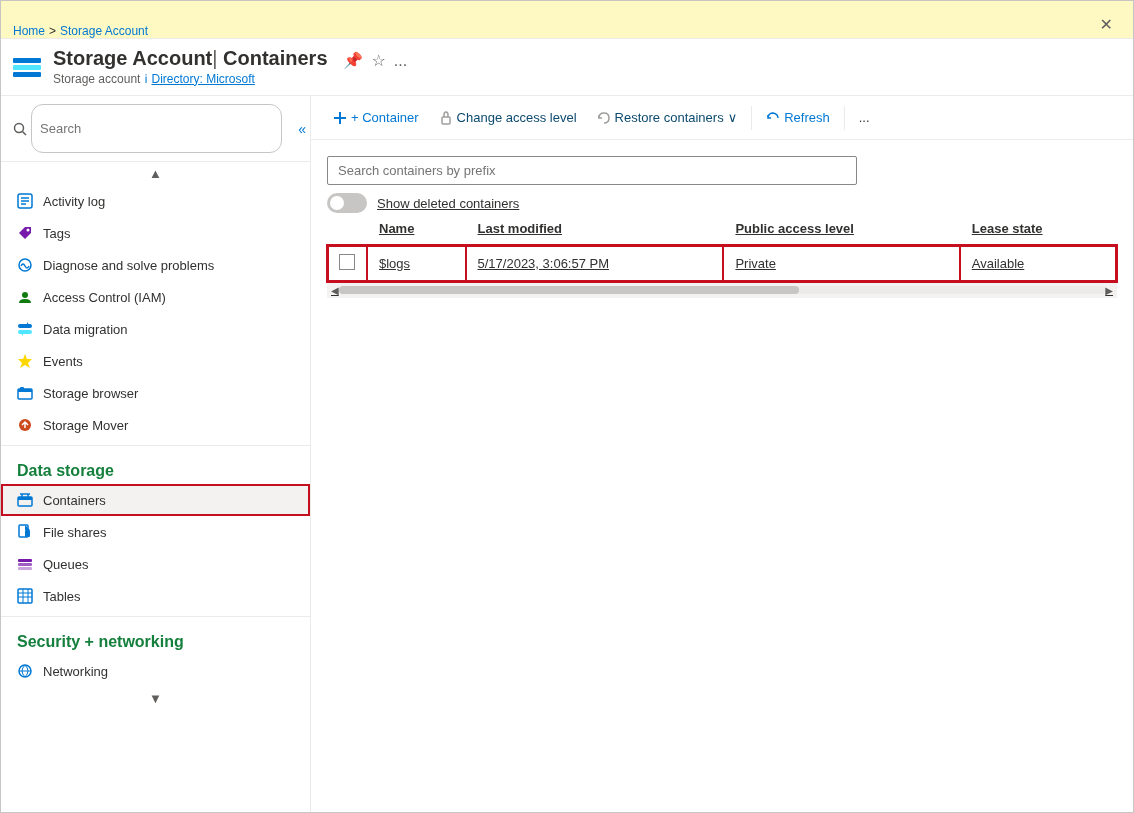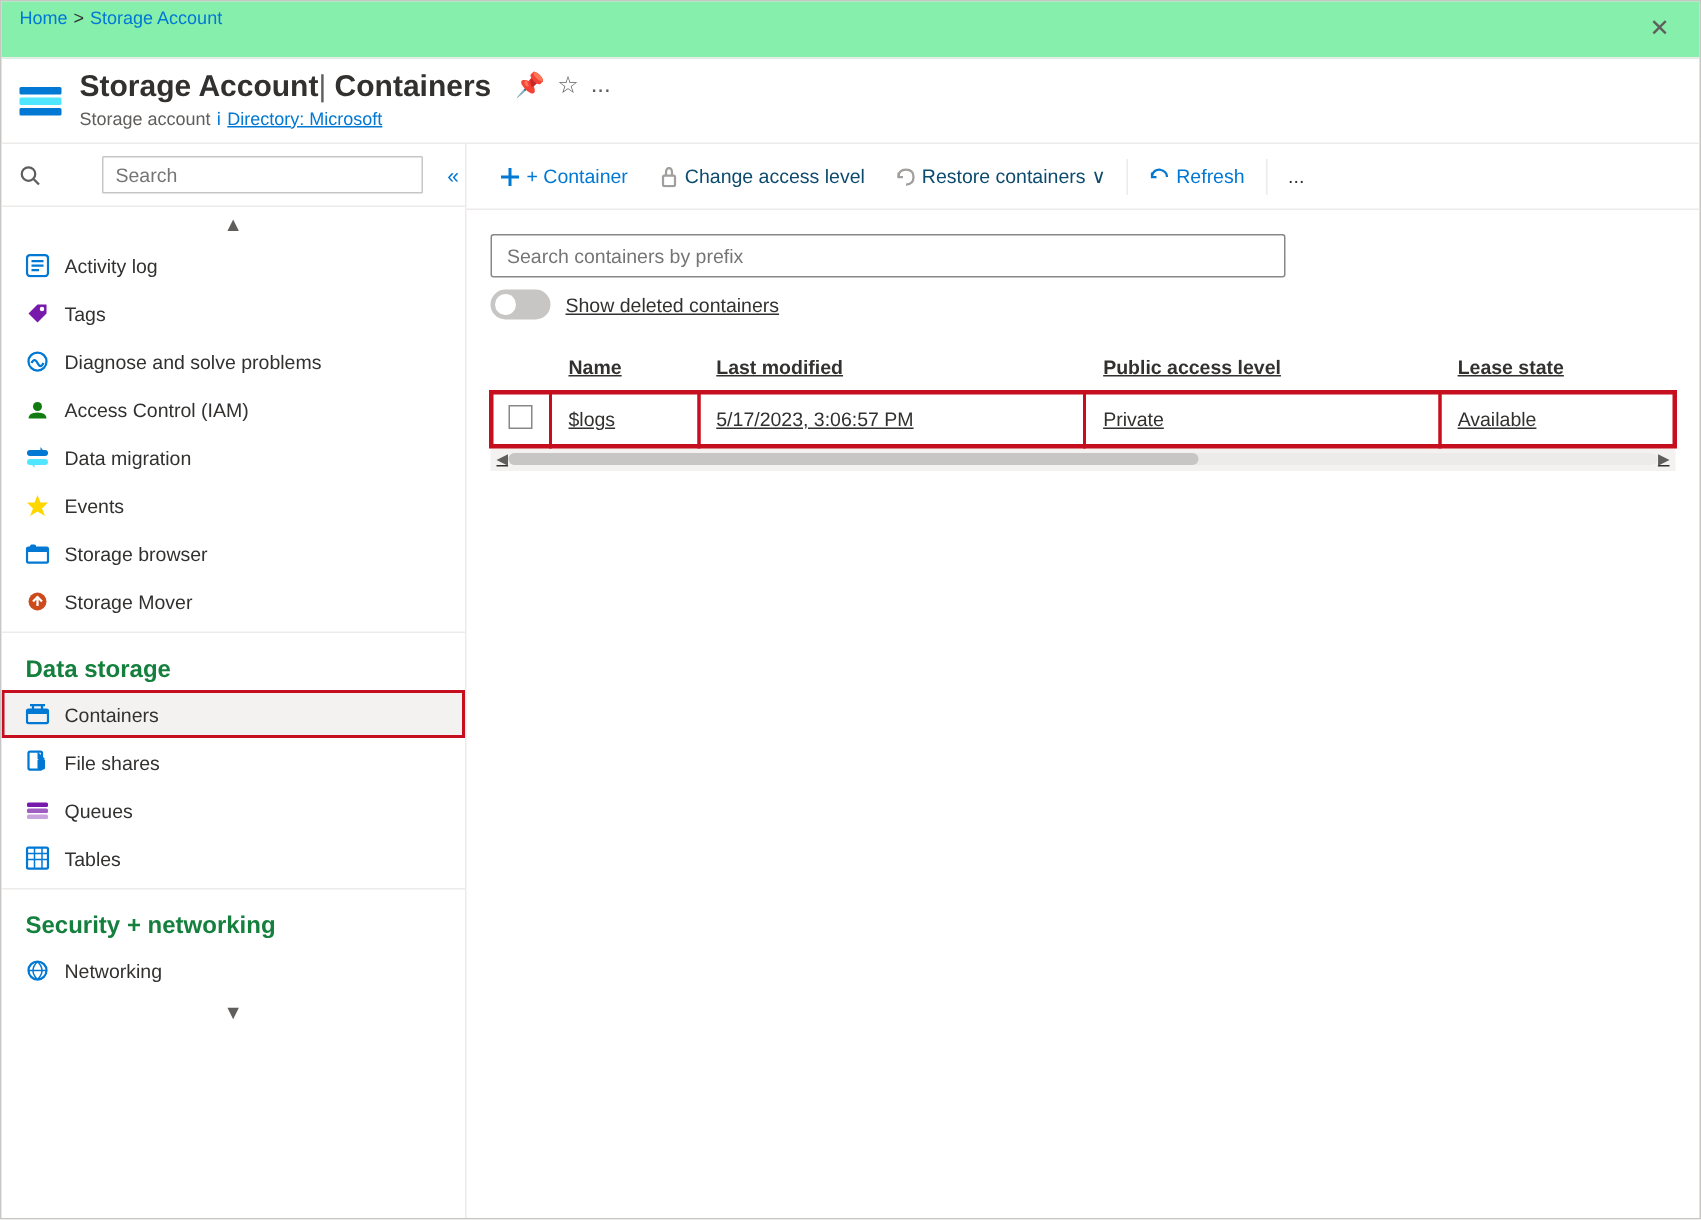--- a/index.html
+++ b/index.html
@@ -1,46 +1,46 @@
 <!DOCTYPE html>
 <html><head>
   <meta charset="utf-8">
   <style>
     * { box-sizing: border-box; margin: 0; padding: 0; font-family: 'Segoe UI', Arial, sans-serif; }
     body { background: #f3f2f1; font-size: 13px; color: #323130; }
 
     .window { background: #fff; width: 1134px; min-height: 813px; border: 1px solid #c8c6c4; display: flex; flex-direction: column; }
 
     
-    .top-bar { display: flex; align-items: flex-start; padding: 4px 12px 0 12px; background: #86efac; border-bottom: 1px solid #edebe9; min-height: 38px; }
+    .top-bar { display: flex; align-items: flex-end; padding: 4px 12px 0 12px; background: #fef9c3; border-bottom: 1px solid #edebe9; min-height: 38px; }
     .breadcrumb { display: flex; align-items: center; font-size: 12px; color: #0078d4; gap: 4px; flex: 1; }
     .breadcrumb span { color: #323130; }
     .close-btn { cursor: pointer; font-size: 16px; color: #605e5c; padding: 4px 8px; }
 
     
     .header-area { display: flex; align-items: center; padding: 8px 12px; gap: 12px; border-bottom: 1px solid #edebe9; }
     .storage-icon { display: flex; flex-direction: column; gap: 2px; }
     .storage-icon div { width: 28px; height: 5px; border-radius: 1px; }
     .storage-icon div:nth-child(1) { background: #0078d4; }
     .storage-icon div:nth-child(2) { background: #50e6ff; }
     .storage-icon div:nth-child(3) { background: #0078d4; }
     .header-title { display: flex; flex-direction: column; }
-    .header-title-row { display: flex; align-items: flex-start; gap: 8px; }
+    .header-title-row { display: flex; align-items: flex-end; gap: 8px; }
     .header-main-title { font-size: 20px; font-weight: 600; color: #323130; }
     .header-subtitle { font-size: 12px; color: #605e5c; display: flex; align-items: center; gap: 4px; }
     .header-icons { display: flex; align-items: center; gap: 8px; margin-left: 8px; }
     .header-icon { color: #605e5c; font-size: 16px; cursor: pointer; }
 
     
     .main-layout { display: flex; flex: 1; overflow: hidden; }
 
     
     .sidebar { width: 310px; border-right: 1px solid #edebe9; display: flex; flex-direction: column; background: #fff; overflow-y: auto; }
     .search-box { padding: 8px 12px; border-bottom: 1px solid #edebe9; display: flex; align-items: center; gap: 4px; }
-    .search-box input { border: 1px solid #c8c6c4; padding: 4px 8px; font-size: 13px; flex: 1; outline: none; border-radius: 1px; margin-left: 37px; }
+    .search-box input { border: 1px solid #c8c6c4; padding: 16px 8px; font-size: 13px; flex: 1; outline: none; border-radius: 12px; }
     .sidebar-collapse { color: #0078d4; font-size: 14px; cursor: pointer; padding: 4px; }
 
     .nav-item { display: flex; align-items: center; gap: 10px; padding: 8px 16px; cursor: pointer; color: #323130; font-size: 13px; }
     .nav-icon { width: 16px; height: 16px; display: flex; align-items: center; justify-content: center; flex-shrink: 0; }
 
     .section-header { padding: 12px 16px 4px 16px; font-weight: 700; font-size: 16px; color: #15803d; }
     .section-divider { border-top: 1px solid #edebe9; margin: 4px 0; }
 
     
     .nav-item.selected { background: #f3f2f1; border-left: none; outline: 2px solid #c50f1f; outline-offset: -2px; }
@@ -56,21 +56,21 @@
 
     
     .content-body { padding: 16px; flex: 1; overflow: auto; text-decoration: underline; }
     .search-prefix { width: 100%; max-width: 530px; }
     .search-prefix input { width: 100%; border: 1px solid #8a8886; padding: 6px 10px; font-size: 13px; outline: none; border-radius: 2px; }
     .toggle-row { display: flex; align-items: center; gap: 10px; margin-top: 8px; }
     .toggle { width: 40px; height: 20px; background: #c8c6c4; border-radius: 10px; cursor: pointer; position: relative; }
     .toggle-knob { width: 14px; height: 14px; background: #fff; border-radius: 50%; position: absolute; top: 3px; left: 3px; }
 
     
-    .data-table { width: 100%; border-collapse: collapse; margin-top: 16px; }
+    .data-table { width: 100%; border-collapse: collapse; margin-top: 0; }
     .data-table th { text-align: left; padding: 8px 12px; font-weight: 600; font-size: 13px; color: #323130; border-bottom: 2px solid #edebe9; }
     .data-table td { padding: 8px 12px; font-size: 13px; border-bottom: 1px solid #edebe9; }
     .row-checkbox { width: 16px; height: 16px; border: 1px solid #8a8886; display: inline-block; cursor: pointer; }
     .row-selected td { outline: 2px solid #c50f1f; outline-offset: -1px; }
     .row-name { display: flex; align-items: center; gap: 8px; }
 
     
     .h-scrollbar { height: 16px; background: #f3f2f1; display: flex; align-items: center; padding: 0 4px; }
     .h-scrollbar-track { flex: 1; height: 8px; background: #edebe9; border-radius: 4px; position: relative; }
     .h-scrollbar-thumb { width: 60%; height: 8px; background: #c8c6c4; border-radius: 4px; position: absolute; left: 0; }

